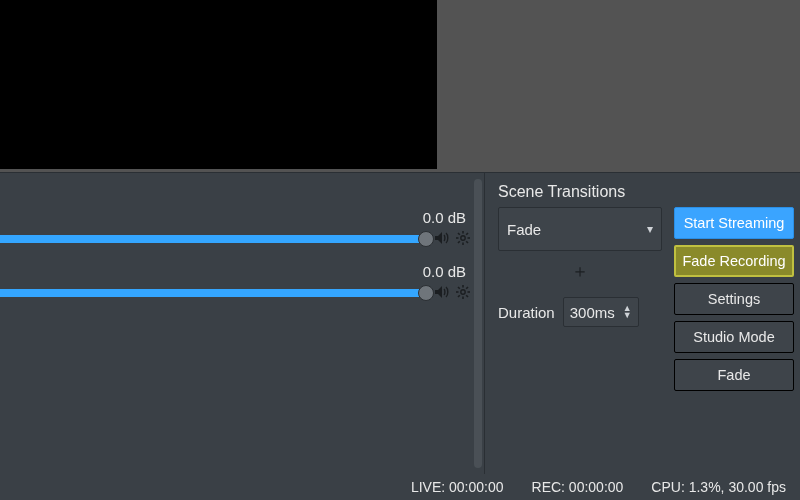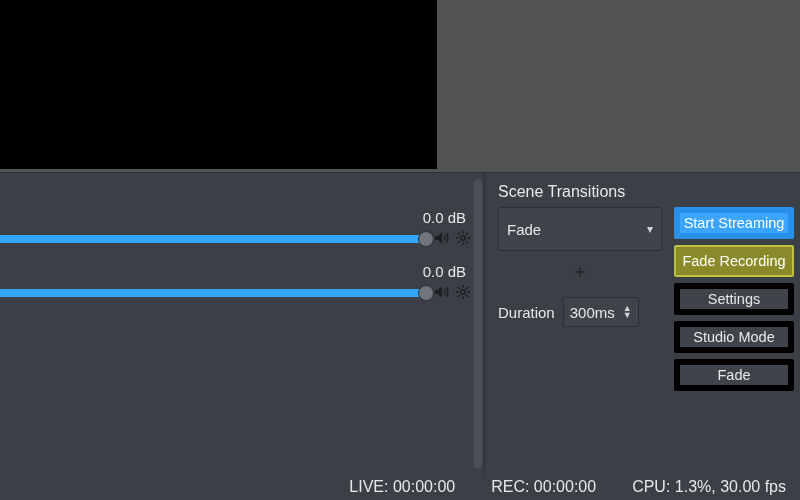--- a/index.html
+++ b/index.html
@@ -52,30 +52,30 @@
   .spinner {
     display:flex; align-items:center; justify-content:space-between;
     width: 76px; height: 30px; padding: 0 6px;
     border: 1px solid #2a2f34; background: #3e444a; border-radius: 2px; font-size: 15px;
   }
   .spin-arrows { display:flex; flex-direction:column; line-height: 7px; font-size: 9px; color:#cfd3d7; }
 
   .buttons-pane { position: absolute; right: 6px; top: 34px; width: 120px; display:flex; flex-direction:column; gap: 6px; }
   .btn {
     height: 32px; display:flex; align-items:center; justify-content:center;
-    font-size: 14.5px; border: 6px solid #000000; border-radius: 2px;
+    font-size: 14.5px; border: 1px solid #000000; border-radius: 2px;
     background: #3e444a; color: #e8e8e8; cursor: pointer;
   }
   .btn-stream { background: #3aa4ff; border-color: #2a8fe6; color: #fff; }
   .btn-record { background: #8a8a2a; border: 2px solid #c0c040; color: #fff; }
 
   .status-bar {
     position: absolute; left: 0; right: 0; bottom: 0; height: 26px;
     background: #3A4046; display:flex; align-items:center; justify-content:flex-end;
-    gap: 36px; padding-right: 14px; font-size: 16px; color: #e8e8e8;
+    gap: 28px; padding-right: 14px; font-size: 14px; color: #e8e8e8;
   }
 </style>
 </head>
 <body>
 
 <div class="preview-row">
   <div class="preview-black"></div>
   <div class="preview-gap"></div>
 </div>
 

